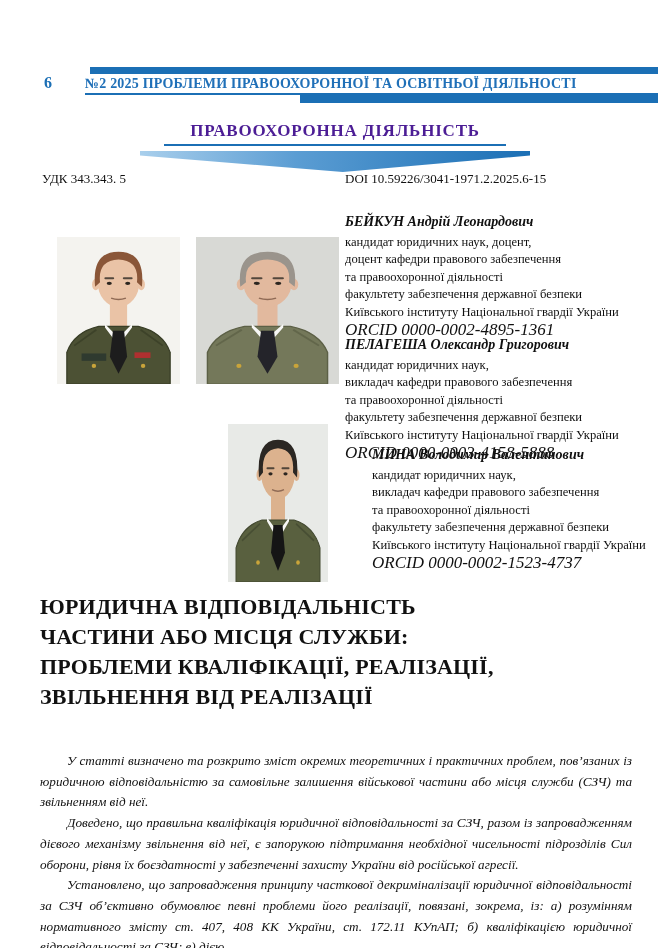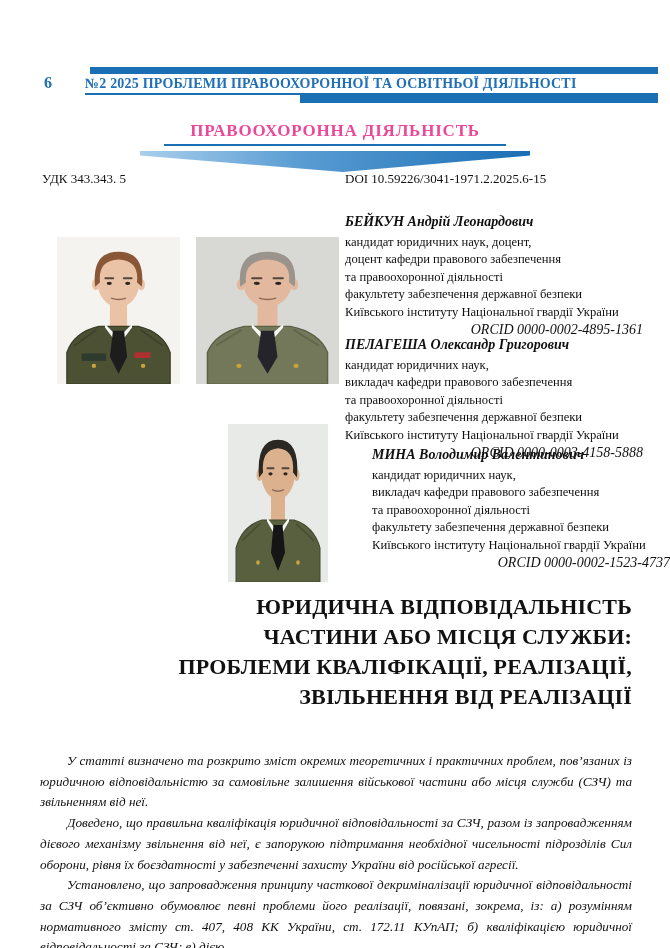--- a/index.html
+++ b/index.html
@@ -27,21 +27,21 @@
     font-size:14px; font-weight:bold; color:#2070b8;
     letter-spacing:0.2px; white-space:nowrap;
   }
   .banner-underline { height:2px; background:var(--accent); }
   .banner-bottom-bar { height:8px; margin-left:215px; background:var(--accent); }
 
   
   .section-head { position:absolute; left:0; top:121px; width:100%; text-align:center; }
   .section-title {
     display:inline-block;
-    font-size:17px; font-weight:bold; color:#ec4899;
+    font-size:17px; font-weight:bold; color:#4c1d95;
     letter-spacing:0.8px;
     padding:0 26px 3px;
     border-bottom:2px solid var(--accent);
   }
   .chevron {
     width:390px; height:21px; margin:5px auto 0;
     background:linear-gradient(90deg,#a9cfec 0%,#5b9dd3 40%,#1b6fb5 100%);
     clip-path:polygon(0 0, 100% 0, 100% 22%, 52% 100%, 0 22%);
   }
 
@@ -56,26 +56,26 @@
   .photo2 { left:196px; top:237px; width:143px; height:147px; }
   .photo3 { left:228px; top:424px; width:100px; height:158px; }
 
   
   .author { position:absolute; left:345px; width:298px; }
   .author1 { top:214px; }
   .author2 { top:337px; }
   .author3 { top:447px;margin-left:27px; }
   .author-name { font-size:14px; font-weight:bold; margin:0 0 4px;font-style:italic; }
   .author-line { font-size:12.6px; line-height:17.4px; }
-  .author-orcid { font-size:14px; line-height:17.4px; font-style:italic;text-align:right; }
+  .author-orcid { font-size:17px; line-height:17.4px; font-style:italic; }
 
   
   .article-title {
     position:absolute; left:40px; top:592px; width:592px;
-    text-align:right; font-weight:bold;
+    text-align:left; font-weight:bold;
     font-size:22px; line-height:30px; letter-spacing:0.2px;
   }
 
   
   .abstract {
     position:absolute; left:40px; top:751px; width:592px;
     font-style:italic; font-size:13.2px; line-height:20.7px;
     text-align:justify;
   }
   .abstract p { margin:0; text-indent:27px; }

